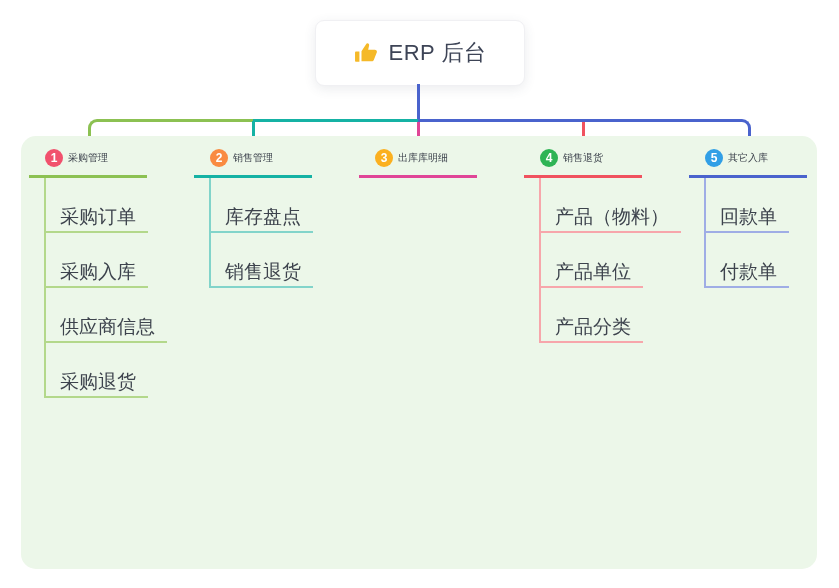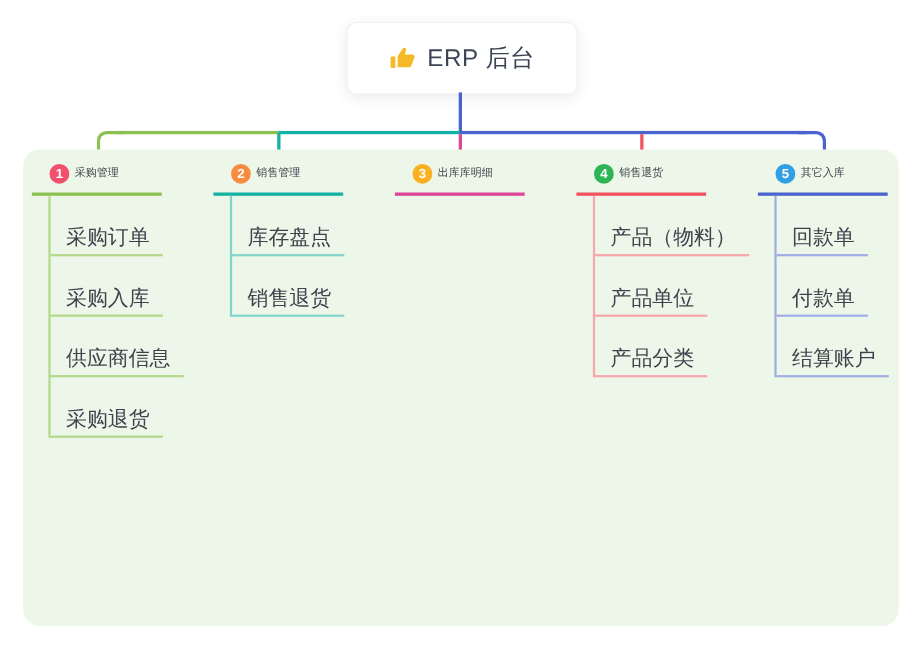--- a/index.html
+++ b/index.html
@@ -132,17 +132,16 @@
   </div>
 
   <div class="col p5 c5">
     <div class="col-header">
       <span class="badge">5</span>
       <span class="col-title">其它入库</span>
     </div>
     <div class="items">
       <div class="item">回款单</div>
       <div class="item">付款单</div>
-      <div class="item">结算账户</div>
     </div>
   </div>
 
 </div>
 
 </body></html>

